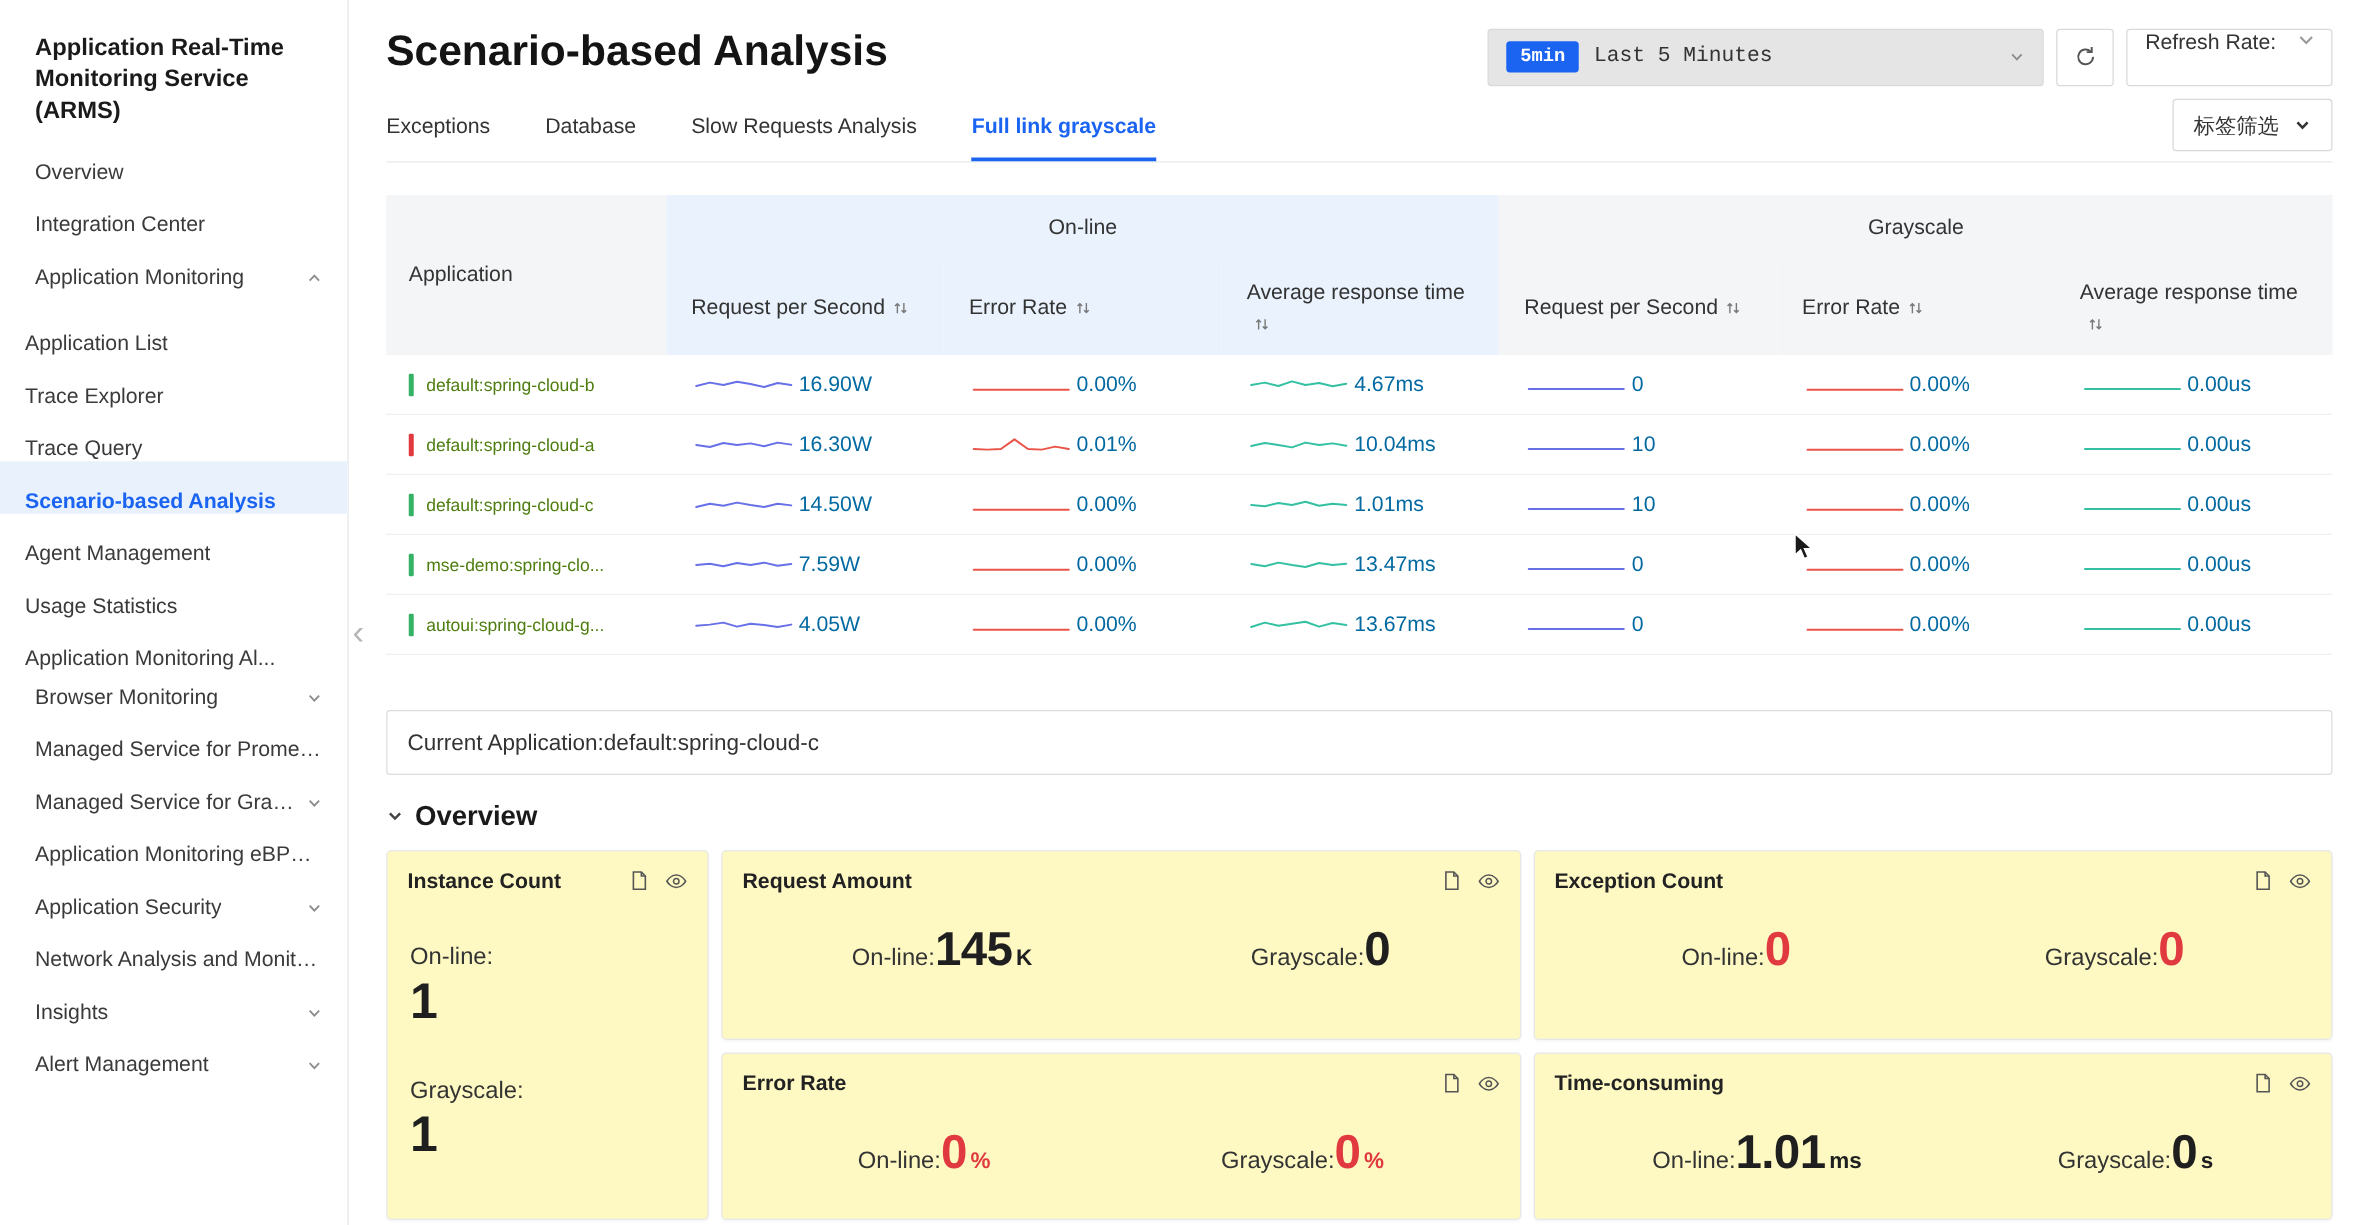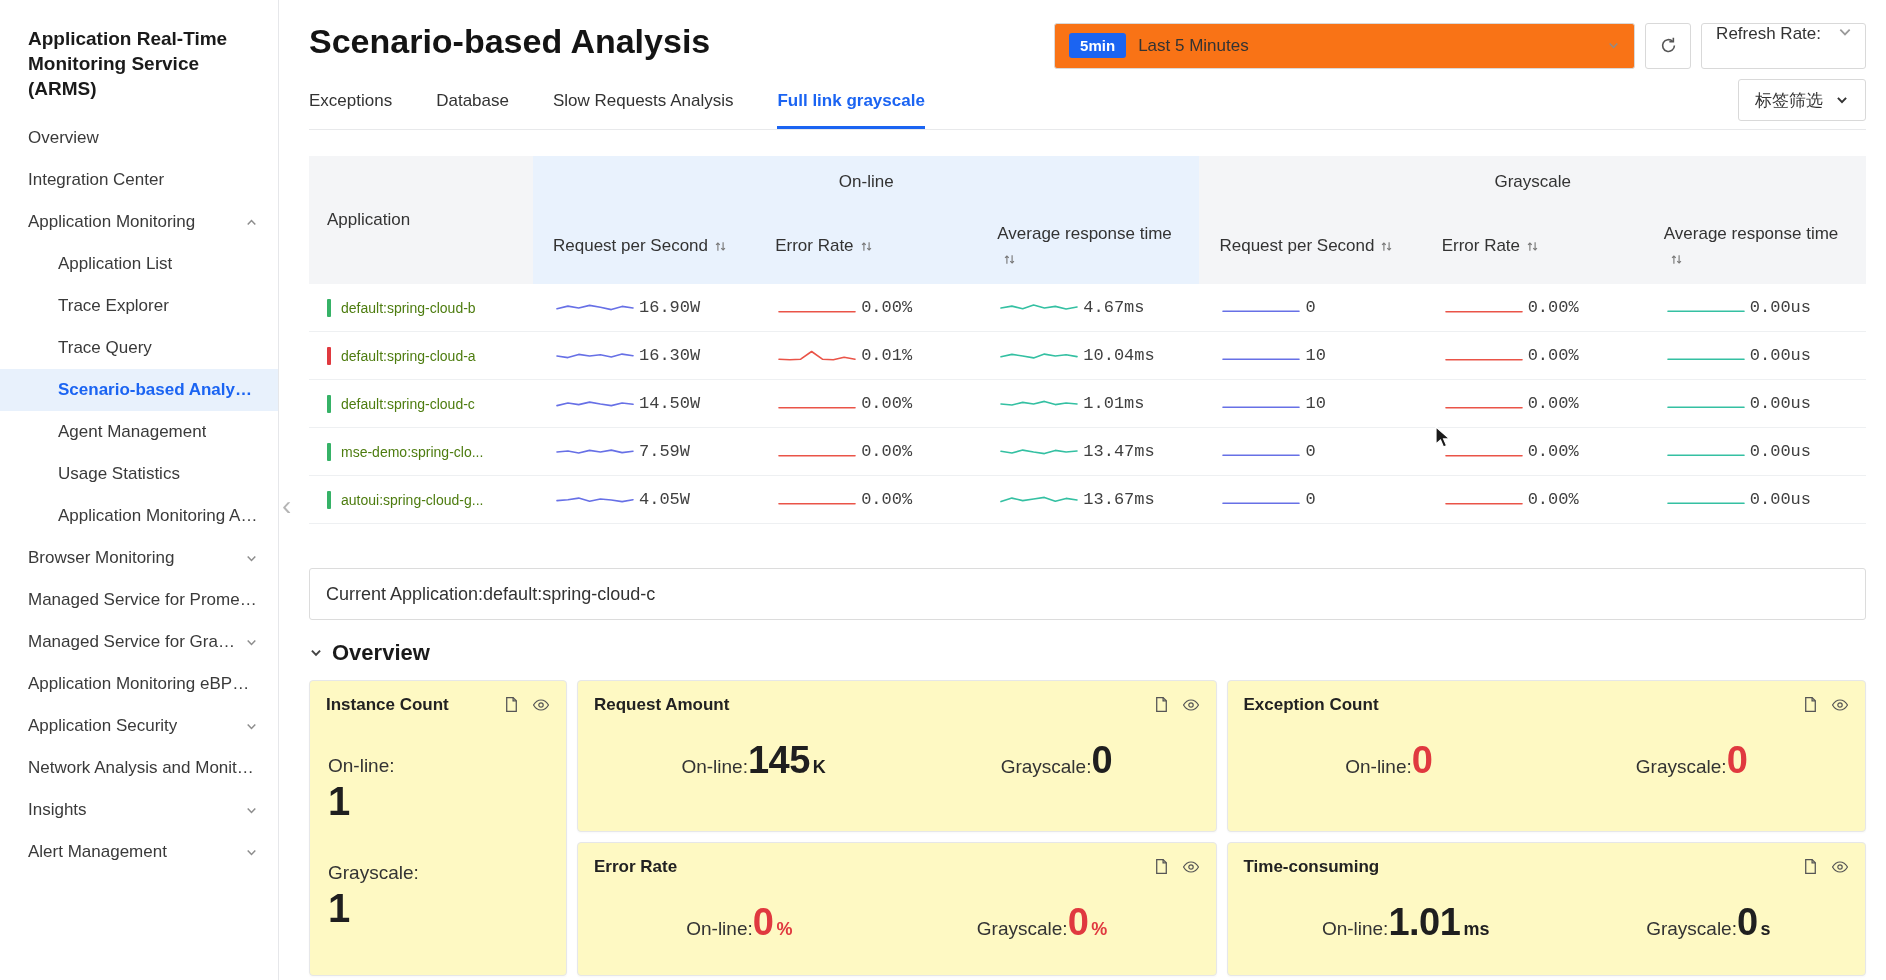--- a/index.html
+++ b/index.html
@@ -5,34 +5,34 @@
   * { box-sizing: border-box; margin: 0; padding: 0; }
   html,body { width:1886px; height:980px; overflow:hidden; background:#fff;
     font-family:"Liberation Sans","DejaVu Sans",sans-serif; color:#333; }
   .app { display:flex; width:1886px; height:980px; position:relative; }
 
   
   .sidebar { width:279px; min-width:279px; border-right:1px solid #e6e7ea; padding-top:26px; overflow:hidden; background:#fff; }
   .sidebar-title { font-size:19px; font-weight:700; color:#1a1a1a; line-height:1.32; padding:0 30px 16px 28px; }
   .nav-item { height:42px; display:flex; align-items:center; justify-content:space-between;
     padding:0 20px 0 28px; font-size:17px; color:#3a3a3a; cursor:pointer; }
-  .nav-item.sub { padding-left:58px; }
+  .nav-item.sub { padding-left:20px;align-items:flex-end; }
   .nav-item.selected { background:#e8f1fc; color:#1b64f2; font-weight:700; }
   .nav-label { white-space:nowrap; overflow:hidden; text-overflow:ellipsis; }
   .chev { display:inline-flex; margin-left:8px; flex:none; }
 
   .collapse-handle { position:absolute; left:282px; top:492px; color:#b5b5b5; font-size:28px; line-height:1; cursor:pointer; z-index:5; }
 
   
   .main { flex:1; padding:16px 20px 0 30px; position:relative; overflow:hidden; }
   .header-row { display:flex; align-items:center; }
   h1.page-title { font-size:34px; font-weight:700; color:#141414; margin:6px 0 14px; }
   .controls { margin-left:auto; display:flex; align-items:center; gap:10px; }
-  .time-select { width:581px; height:46px; border:1px solid #d9d9d9; border-radius:3px;
-    display:flex; align-items:center; padding:0 14px; gap:12px; cursor:pointer; background:#f97316; }
+  .time-select { width:445px; height:46px; border:1px solid #d9d9d9; border-radius:3px;
+    display:flex; align-items:center; padding:0 14px; gap:12px; cursor:pointer; background:#e5e5e5;font-family:Liberation Mono, monospace; }
   .time-badge { background:#1b64f2; color:#fff; font-size:15px; font-weight:700; padding:4px 11px; border-radius:3px; }
   .time-label { font-size:17px; color:#333; }
   .sel-chev { margin-left:auto; display:inline-flex; }
   .refresh-btn { width:46px; height:46px; border:1px solid #d9d9d9; border-radius:3px; background:#fff;
     display:flex; align-items:center; justify-content:center; cursor:pointer; }
   .rate-select { height:46px; min-width:144px; border:1px solid #d9d9d9; border-radius:3px;
     display:flex; padding:0 12px 0 14px; gap:16px; font-size:17px; color:#333; cursor:pointer; background:#fff; }
 
   
   .tabs-row { display:flex; align-items:flex-end; border-bottom:1px solid #e8e9eb; margin-top:4px;gap:46px; }
@@ -51,21 +51,21 @@
   .th-group.gray,   .th-sub.gray   { background:#f4f5f7; }
   .th-sub { height:76px; text-align:left; padding:0 10px 0 20px; font-size:17px; color:#333; vertical-align:middle; line-height:1.5; }
   .sort { display:inline-flex; vertical-align:-2px; margin-left:6px; cursor:pointer; }
   tbody td { padding:0; border-bottom:1px solid #eef0f2; }
   .cellwrap { height:47px; display:flex; align-items:center; }
   .td-app .cellwrap { padding-left:18px; }
   .td-m  .cellwrap { padding-left:20px; }
   .status-bar { width:4px; height:18px; border-radius:1px; margin-right:10px; flex:none; }
   .app-link { color:#4d7c0f; text-decoration:none; font-size:14px; white-space:nowrap; overflow:hidden; text-overflow:ellipsis; }
   .spark { display:inline-flex; margin-right:2px; flex:none; }
-  .mval { font-size:17px; color:#404040; white-space:nowrap;font-family:Liberation Mono, monospace; }
+  .mval { font-size:17px; color:#0369a1; white-space:nowrap; }
 
   
   .current-app { margin-top:44px; height:52px; border:1px solid #dcdcdc; border-radius:3px;
     display:flex; align-items:center; padding:0 16px; font-size:18px; color:#333; }
 
   
   .overview-head { margin-top:20px; display:flex; align-items:center; gap:9px; }
   .overview-title { font-size:22px; font-weight:700; color:#1a1a1a; }
   .sec-chev { display:inline-flex; cursor:pointer; }
 

